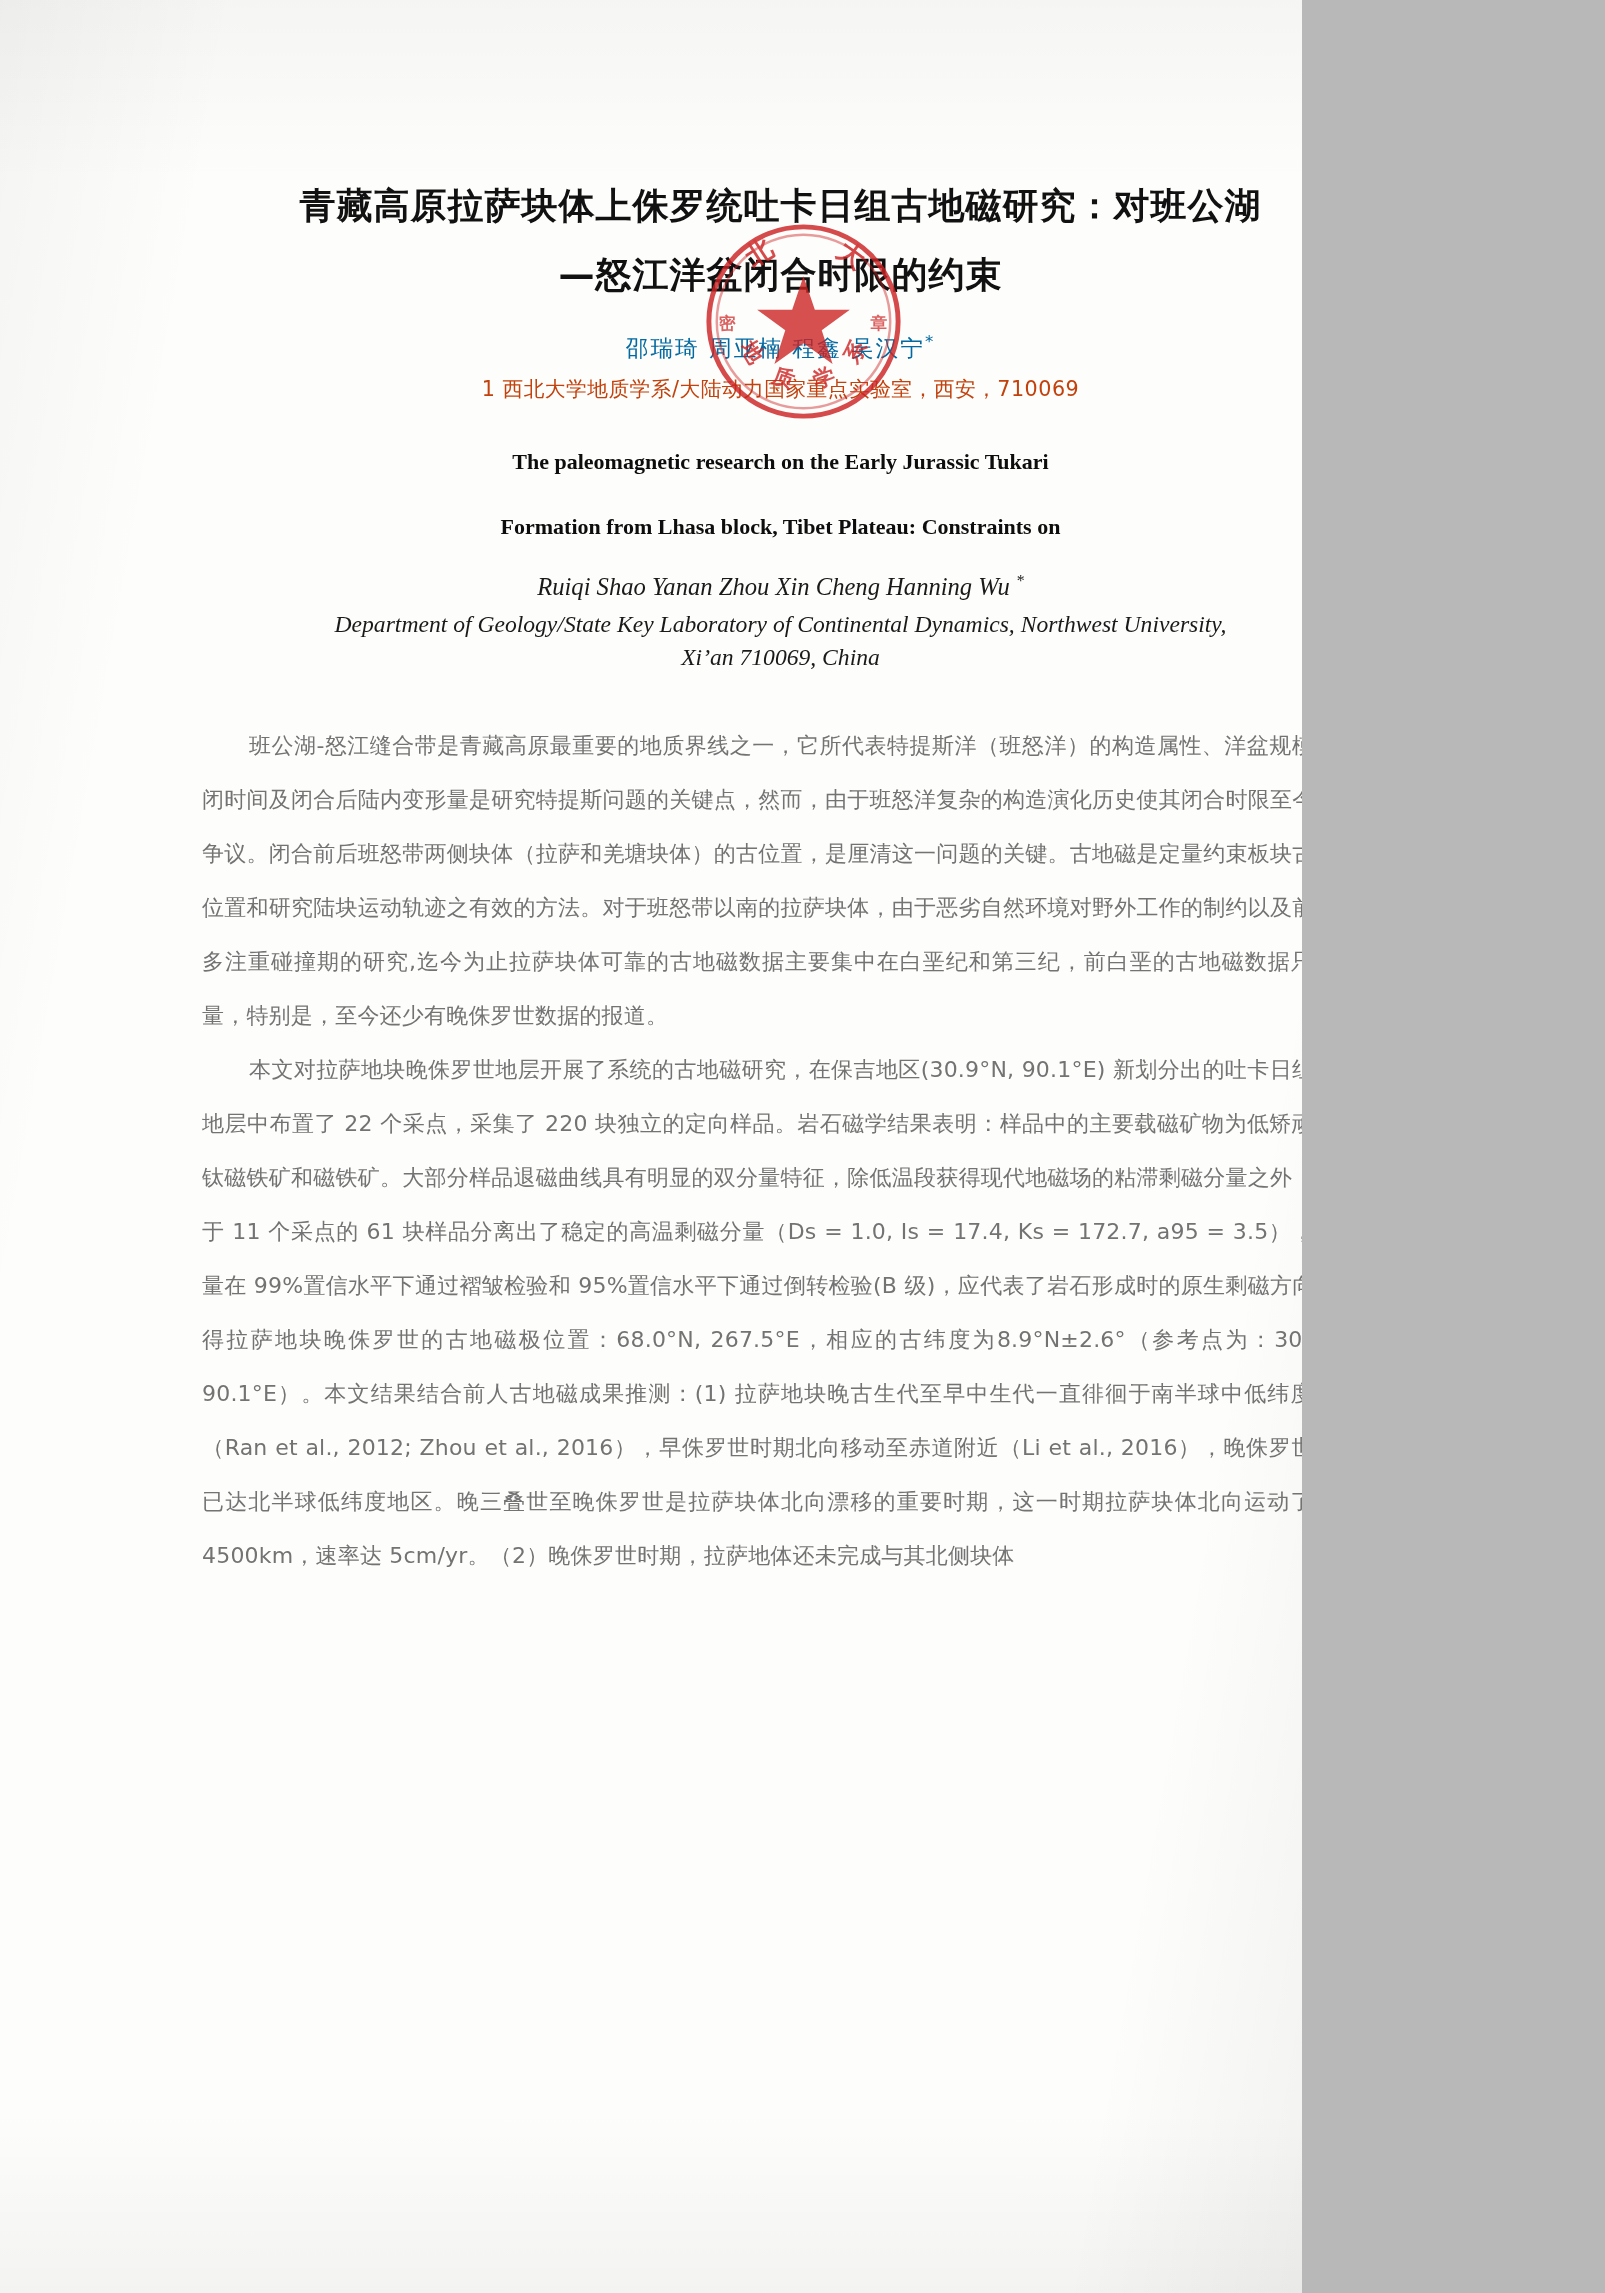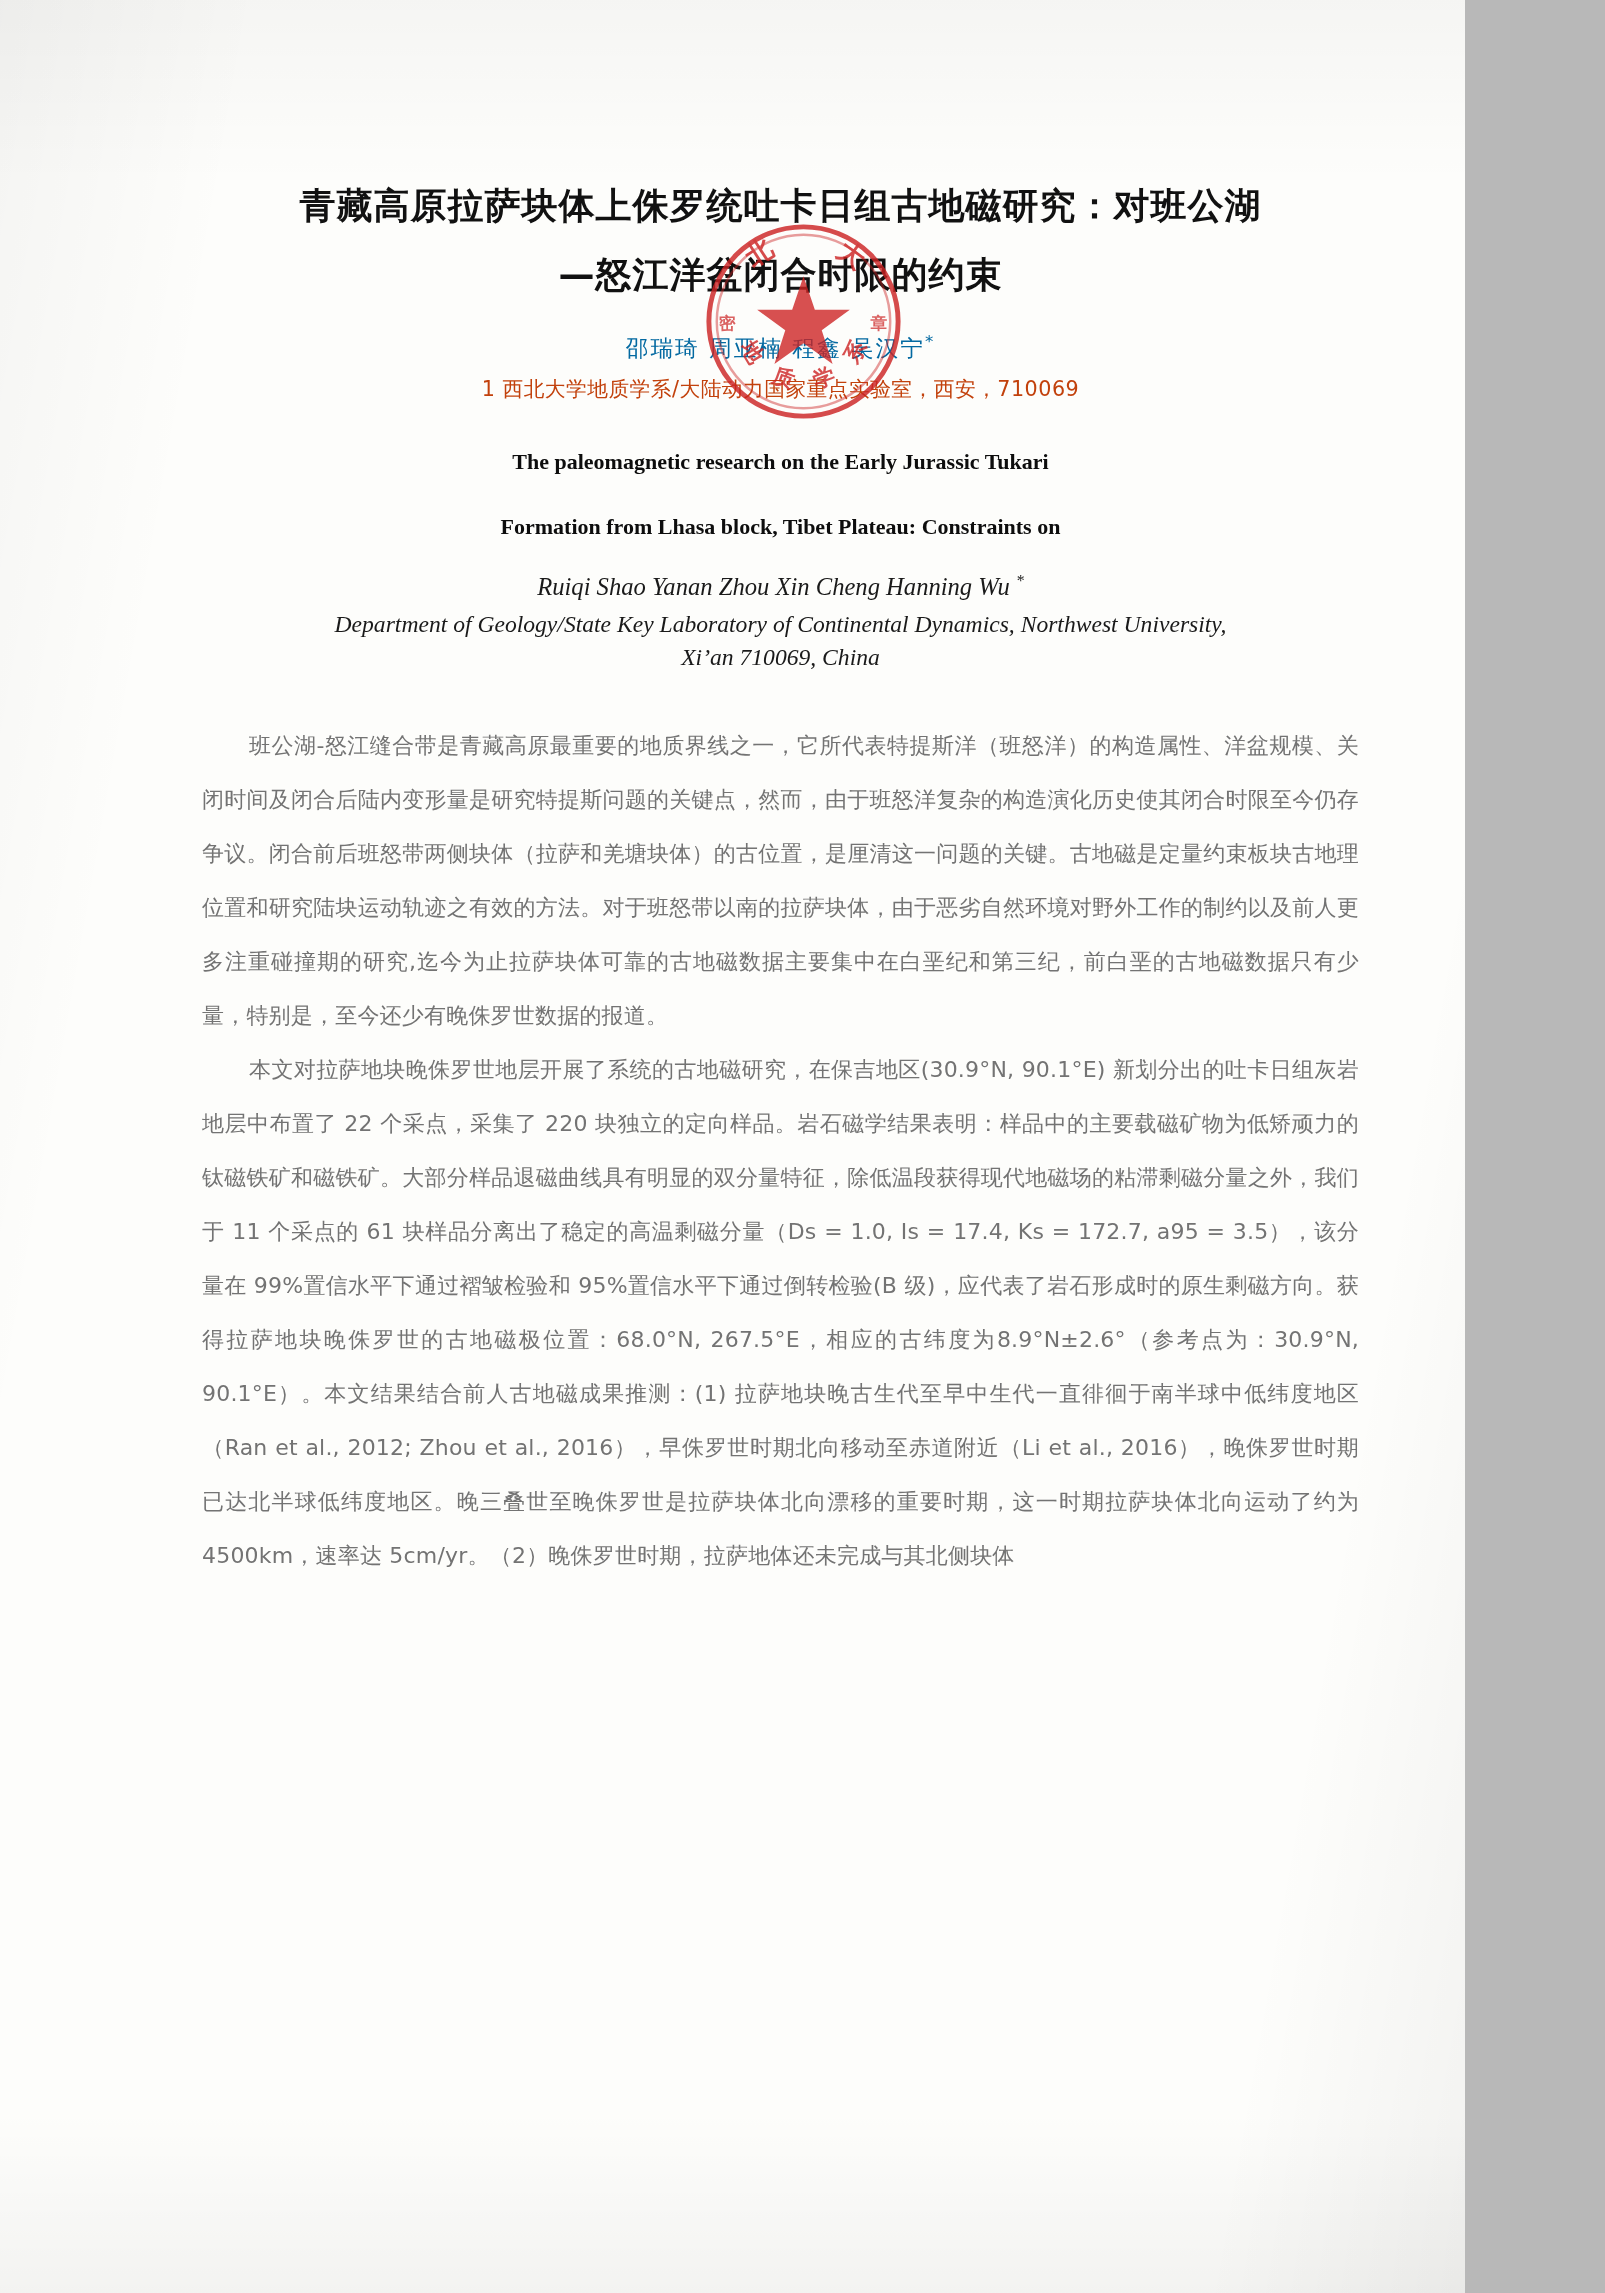--- a/index.html
+++ b/index.html
@@ -2,21 +2,21 @@
 <html><head>
 <meta charset="utf-8">
 <style>
   html, body {
     margin: 0;
     padding: 0;
     background: #b8b8b8;
   }
   .page {
     position: relative;
-    width: 1465px;
+    width: 1302px;
     height: 2293px;
     background: #ffffff;
     overflow: hidden;
     font-family: "Liberation Serif", "DejaVu Serif", serif;
     color: #1a1a1a;
   }
   
   .paper-tone {
     position: absolute;
     inset: 0;

